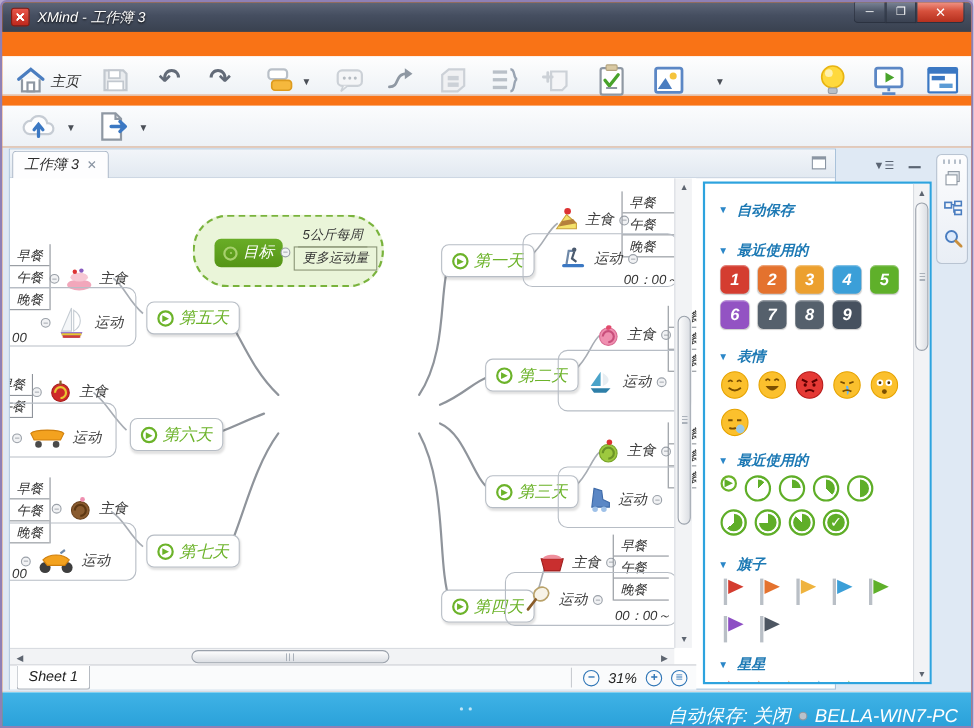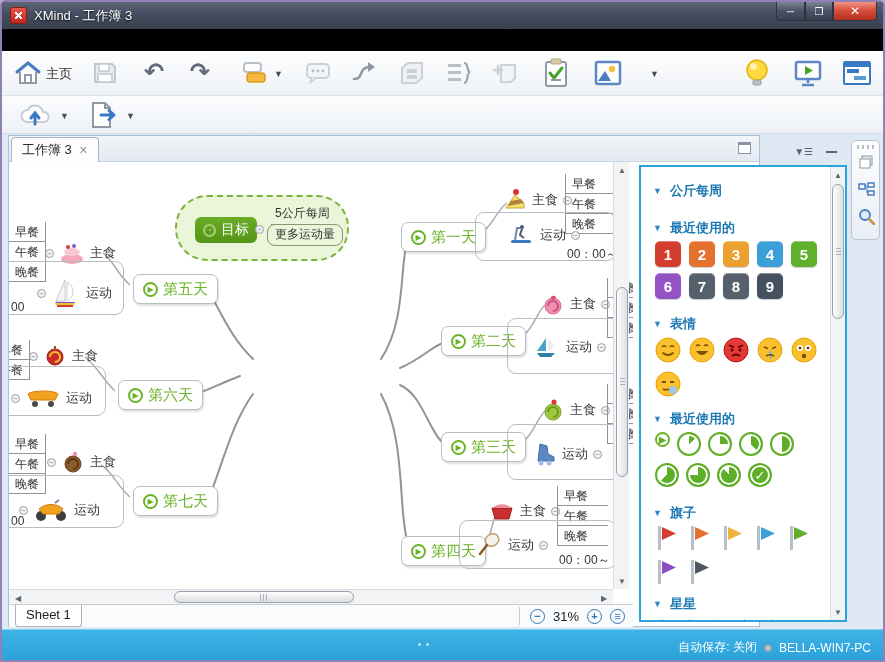--- a/index.html
+++ b/index.html
@@ -1,35 +1,35 @@
 <!DOCTYPE html>
 <html><head>
 <meta charset="utf-8">
 <style>
   *{margin:0;padding:0;box-sizing:border-box;}
   html,body{width:885px;height:662px;overflow:hidden;}
   body{font-family:"Liberation Sans","DejaVu Sans",sans-serif;background:#b9a8cf;position:relative;font-size:13px;}
-  .win{position:absolute;inset:0;border:2px solid #8f80b5;border-radius:6px 6px 0 0;background:#000000;overflow:hidden;}
+  .win{position:absolute;inset:0;border:2px solid #8f80b5;border-radius:6px 6px 0 0;background:#f97316;overflow:hidden;font-style:italic;}
   
   .titlebar{position:absolute;left:0;top:0;right:0;height:27px;background:linear-gradient(#5d6678,#454e60 45%,#39414f);display:flex;align-items:center;padding:0 8px;color:#fff;}
   .appicon{width:17px;height:17px;border-radius:3px;background:linear-gradient(#e8564a,#c0281c);border:1px solid #8c1a10;margin-right:7px;position:relative;}
   .appicon::after{content:"";position:absolute;left:4px;top:4px;width:7px;height:7px;background:
     linear-gradient(45deg,transparent 40%,#fff 40%,#fff 60%,transparent 60%),
     linear-gradient(-45deg,transparent 40%,#fff 40%,#fff 60%,transparent 60%);}
   .title-text{font-size:13px;text-shadow:0 1px 2px #000;}
   .winbtns{position:absolute;right:6px;top:0;display:flex;}
   .wbtn{height:19px;border:1px solid #2b3240;border-top:none;background:linear-gradient(#7a8496,#4a5364 50%,#3a4252);color:#fff;display:flex;align-items:center;justify-content:center;font-size:10px;}
   .wbtn.min{width:29px;border-radius:0 0 0 4px;}
   .wbtn.max{width:28px;}
   .wbtn.close{width:44px;background:linear-gradient(#f09486,#d6503c 45%,#b5301e);border-radius:0 0 4px 0;font-size:12px;}
   
   .menubar{position:absolute;left:0;top:27px;right:0;height:22px;background:linear-gradient(#f4f6f8,#e9edf2);border-bottom:1px solid #d4d9df;display:flex;align-items:center;padding-left:6px;color:#1a1a1a;}
   .menu-item{padding:2px 9px;cursor:default;}
   
-  .tb1{position:absolute;left:0;top:49px;right:0;height:45px;background:linear-gradient(#fefefe,#eef2f6);border-bottom:1px solid #dde2e8;}
+  .tb1{position:absolute;left:0;top:49px;right:0;height:36px;background:linear-gradient(#fefefe,#eef2f6);border-bottom:1px solid #dde2e8;}
   .tb2{position:absolute;left:0;top:94px;right:0;height:38px;background:linear-gradient(#fbfcfd,#edf1f6);border-bottom:1px solid #d8dde4;}
   .tbi{position:absolute;display:flex;align-items:center;justify-content:center;}
   .caret{color:#4a4f57;font-size:9px;}
   .home-label{color:#333;font-size:13px;}
   .uarr{font-size:24px;color:#636b78;font-weight:bold;line-height:1;}
   
   .workspace{position:absolute;left:0;top:132px;right:0;height:495px;background:#dfe9f4;}
   
   .editor{position:absolute;left:6px;top:1px;width:752px;height:492px;background:#fff;border:1px solid #a9c2da;}
   .tabbar{position:absolute;left:0;top:0;right:0;height:26px;background:linear-gradient(#f2f5f9,#e2e9f1);border-bottom:1px solid #c8d3e0;}
@@ -47,21 +47,21 @@
   .hthumb{position:absolute;left:165px;top:1px;width:180px;height:12px;background:linear-gradient(#fdfdfd,#dcdfe4);border:1px solid #9aa1ab;border-radius:6px;}
   .hgrip{position:absolute;left:50%;top:2px;margin-left:-4px;width:8px;height:7px;
      background:repeating-linear-gradient(90deg,#aab1ba 0 1px,transparent 1px 3px);}
   
   .sheetbar{position:absolute;left:0;top:468px;width:624px;height:23px;background:#fafbfc;border-top:1px solid #c9ccd1;}
   .sheettab{position:absolute;left:6px;top:0;height:22px;background:#fff;border:1px solid #aeb4bc;border-top:none;border-radius:0 0 3px 3px;padding:2px 10px;color:#222;}
   .zoomctl{position:absolute;right:8px;top:2px;display:flex;align-items:center;gap:8px;color:#222;border-left:1px solid #c9ccd1;padding-left:10px;height:18px;}
   .zbtn{width:15px;height:15px;border:1.5px solid #2e75b6;border-radius:50%;color:#2e75b6;font-size:11px;line-height:12px;text-align:center;font-weight:bold;}
   
   .statusbar{position:absolute;left:0;top:627px;right:0;height:35px;background:linear-gradient(#3fb2e6,#28a0d8);border-top:1px solid #7fd0f2;color:#fff;}
-  .status-right{position:absolute;right:12px;top:9px;display:flex;align-items:center;gap:7px;font-size:12px;}
+  .status-right{position:absolute;right:12px;top:9px;display:flex;align-items:center;gap:7px;font-size:17px;}
   .sdot{width:8px;height:8px;border-radius:50%;background:#b9c2cb;border:1px solid #8d97a1;}
   .handle-dots{position:absolute;left:416px;top:13px;display:flex;gap:5px;}
   .handle-dots i{width:3px;height:3px;border-radius:50%;background:#bfe6f7;}
   
   .panel{position:absolute;left:637px;top:6px;width:208px;height:482px;}
   .ptabs{position:absolute;left:0;top:0;height:25px;display:flex;align-items:flex-end;gap:2px;padding-left:6px;}
   .ptab{padding:3px 9px;color:#5b6573;font-size:13px;}
   .ptab.active{background:#3da3dd;color:#fff;border-radius:3px 3px 0 0;}
   .pmenu{position:absolute;right:34px;top:6px;color:#5b6573;font-size:10px;}
   .pmin{position:absolute;right:10px;top:8px;width:11px;height:5px;border-bottom:2px solid #5b6573;}
@@ -85,21 +85,21 @@
   .mini .mi{position:absolute;left:5px;width:18px;height:18px;display:flex;align-items:center;justify-content:center;}
   
   .node-day{position:absolute;height:30px;background:#fff;border:1px solid #b7bdc5;border-radius:7px;box-shadow:1px 2px 2px rgba(0,0,0,.12);display:flex;align-items:center;gap:5px;padding:0 9px;color:#6cb32a;font-size:15px;white-space:nowrap;}
   .play{width:15px;height:15px;border:2px solid #6cb32a;border-radius:50%;color:#6cb32a;font-size:8px;display:flex;align-items:center;justify-content:center;flex:none;}
   .central{position:absolute;background:linear-gradient(#69ad27,#559416);border:1px solid #4c8512;border-radius:7px;color:#fff;font-size:20px;display:flex;align-items:center;justify-content:center;box-shadow:1px 2px 3px rgba(0,0,0,.25);}
   .cloud{position:absolute;background:#eaf5d9;border:2px dashed #79b33c;border-radius:32px;}
   .goalbox{position:absolute;background:linear-gradient(#69ad27,#559416);border-radius:6px;color:#fff;font-size:14px;display:flex;align-items:center;gap:5px;padding:4px 8px;}
   .goalring{width:13px;height:13px;border:2px solid #a7d06e;border-radius:50%;position:relative;flex:none;}
   .goalring::after{content:"";position:absolute;left:3.5px;top:3.5px;width:2px;height:2px;background:#a7d06e;border-radius:50%;}
   .gnote1{position:absolute;font-size:12px;color:#333;border-bottom:1px solid #8a9576;padding:1px 4px 2px;}
-  .gnote2{position:absolute;font-size:12px;color:#333;border:1px solid #8a9576;border-radius:8px;padding:1px 7px 2px;}
+  .gnote2{position:absolute;font-size:12px;color:#333;border:1px solid #8a9576;border-radius:0;padding:1px 7px 2px;}
   .frow{position:absolute;display:flex;align-items:center;gap:5px;font-size:13px;color:#3c3c3c;white-space:nowrap;}
   .cdot{width:9px;height:9px;border-radius:50%;border:1px solid #9aa0a8;background:#f1f2f4;color:#7d848d;font-size:8px;line-height:7px;text-align:center;flex:none;}
   .mealcol{position:absolute;}
   .mealcol.r{border-left:1px solid #8f949b;}
   .mealcol.l{border-right:1px solid #8f949b;}
   .meal{width:50px;height:20px;font-size:12px;color:#333;border-bottom:1px solid #8f949b;padding:2px 0 0 6px;}
   .mealcol.l .meal{text-align:right;padding:2px 6px 0 0;}
   .gbox{position:absolute;border:1px solid #b7bdc5;border-radius:9px;background:rgba(255,255,255,.0);}
   .timetxt{position:absolute;font-size:12px;color:#333;white-space:nowrap;}
   svg{display:block;}
@@ -526,21 +526,21 @@
       </div>
     </div>
 
     <div class="panel">
       <span class="pmenu">▼☰</span>
       <span class="pmin"></span>
 
       <div class="pbody">
         <div class="sect" style="top:15px;">
           <span class="tri">▼</span>
-          <span>公斤每周</span>
+          <span>自动保存</span>
         </div>
 
         <div class="sect" style="top:52px;">
           <span class="tri">▼</span>
           <span>最近使用的</span>
         </div>
         <div class="pgrid" style="top:74px;">
           <div class="prio p1">1</div>
           <div class="prio p2">2</div>
           <div class="prio p3">3</div>

